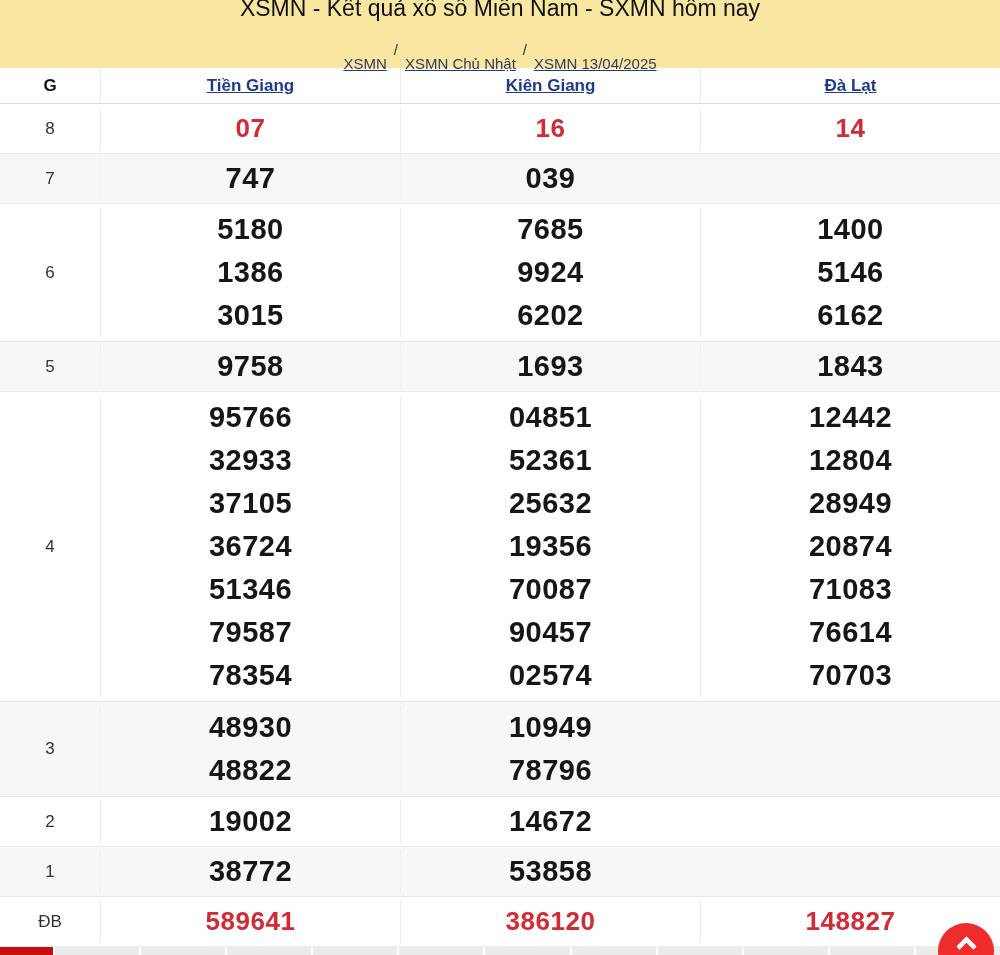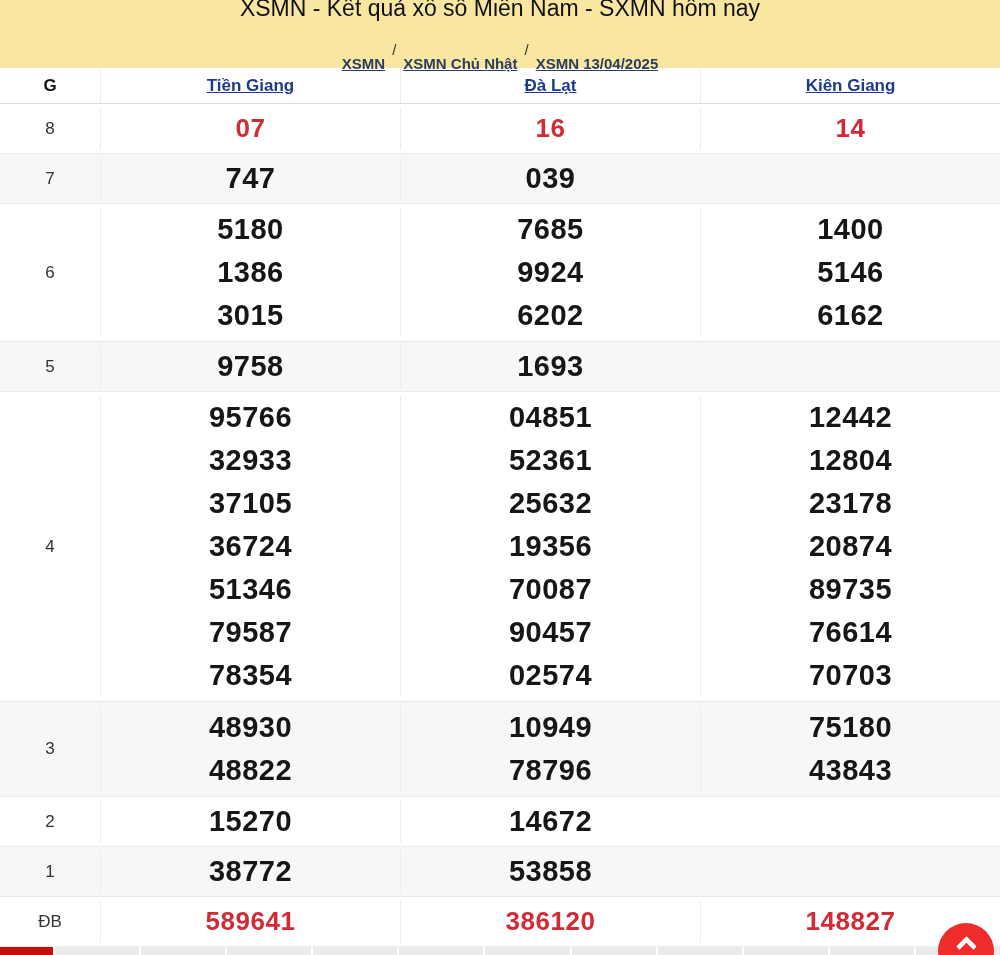--- a/index.html
+++ b/index.html
@@ -24,21 +24,21 @@
   .page-title {
     font-size:23px; font-weight:400; color:#111;
     line-height:1.1;
   }
   .breadcrumb {
     font-size:15px; color:#222;
     display:flex; align-items:center; gap:7px;
   }
   .breadcrumb a {
     color:var(--breadcrumb-blue,#2e3d5c);
-    font-weight:700;
+    font-weight:400;
     text-decoration:underline;
     cursor:pointer;
     margin-top:28px;
   }
   .breadcrumb .sep { color:#333; }
 
   
   .rtable { width:1000px; }
   .thead {
     display:grid;
@@ -140,24 +140,24 @@
     </nav>
   </header>
 
   <div class="rtable">
     <div class="thead">
       <div class="gcell">G</div>
       <div class="hcell">
         <a>Tiền Giang</a>
       </div>
       <div class="hcell">
-        <a>Đà Lạt</a>
+        <a>Kiên Giang</a>
       </div>
       <div class="hcell">
-        <a>Kiên Giang</a>
+        <a>Đà Lạt</a>
       </div>
     </div>
     <div>
         <div class="trow hl">
           <div class="pcell">8</div>
           <div class="vcell">
             <div class="num">07</div>
           </div>
           <div class="vcell">
             <div class="num">16</div>
@@ -193,20 +193,23 @@
             <div class="num">6162</div>
           </div>
         </div>
         <div class="trow shade">
           <div class="pcell">5</div>
           <div class="vcell">
             <div class="num">9758</div>
           </div>
           <div class="vcell">
             <div class="num">1693</div>
+          </div>
+          <div class="vcell">
+            <div class="num">1843</div>
           </div>
         </div>
         <div class="trow multi">
           <div class="pcell">4</div>
           <div class="vcell">
             <div class="num">95766</div>
             <div class="num">32933</div>
             <div class="num">37105</div>
             <div class="num">36724</div>
             <div class="num">51346</div>
@@ -218,46 +221,42 @@
             <div class="num">52361</div>
             <div class="num">25632</div>
             <div class="num">19356</div>
             <div class="num">70087</div>
             <div class="num">90457</div>
             <div class="num">02574</div>
           </div>
           <div class="vcell">
             <div class="num">12442</div>
             <div class="num">12804</div>
-            <div class="num">23178</div>
+            <div class="num">28949</div>
             <div class="num">20874</div>
-            <div class="num">89735</div>
+            <div class="num">71083</div>
             <div class="num">76614</div>
             <div class="num">70703</div>
           </div>
         </div>
         <div class="trow shade multi">
           <div class="pcell">3</div>
           <div class="vcell">
             <div class="num">48930</div>
             <div class="num">48822</div>
           </div>
           <div class="vcell">
             <div class="num">10949</div>
             <div class="num">78796</div>
           </div>
-          <div class="vcell">
-            <div class="num">75180</div>
-            <div class="num">43843</div>
-          </div>
         </div>
         <div class="trow">
           <div class="pcell">2</div>
           <div class="vcell">
-            <div class="num">15270</div>
+            <div class="num">19002</div>
           </div>
           <div class="vcell">
             <div class="num">14672</div>
           </div>
         </div>
         <div class="trow shade">
           <div class="pcell">1</div>
           <div class="vcell">
             <div class="num">38772</div>
           </div>

